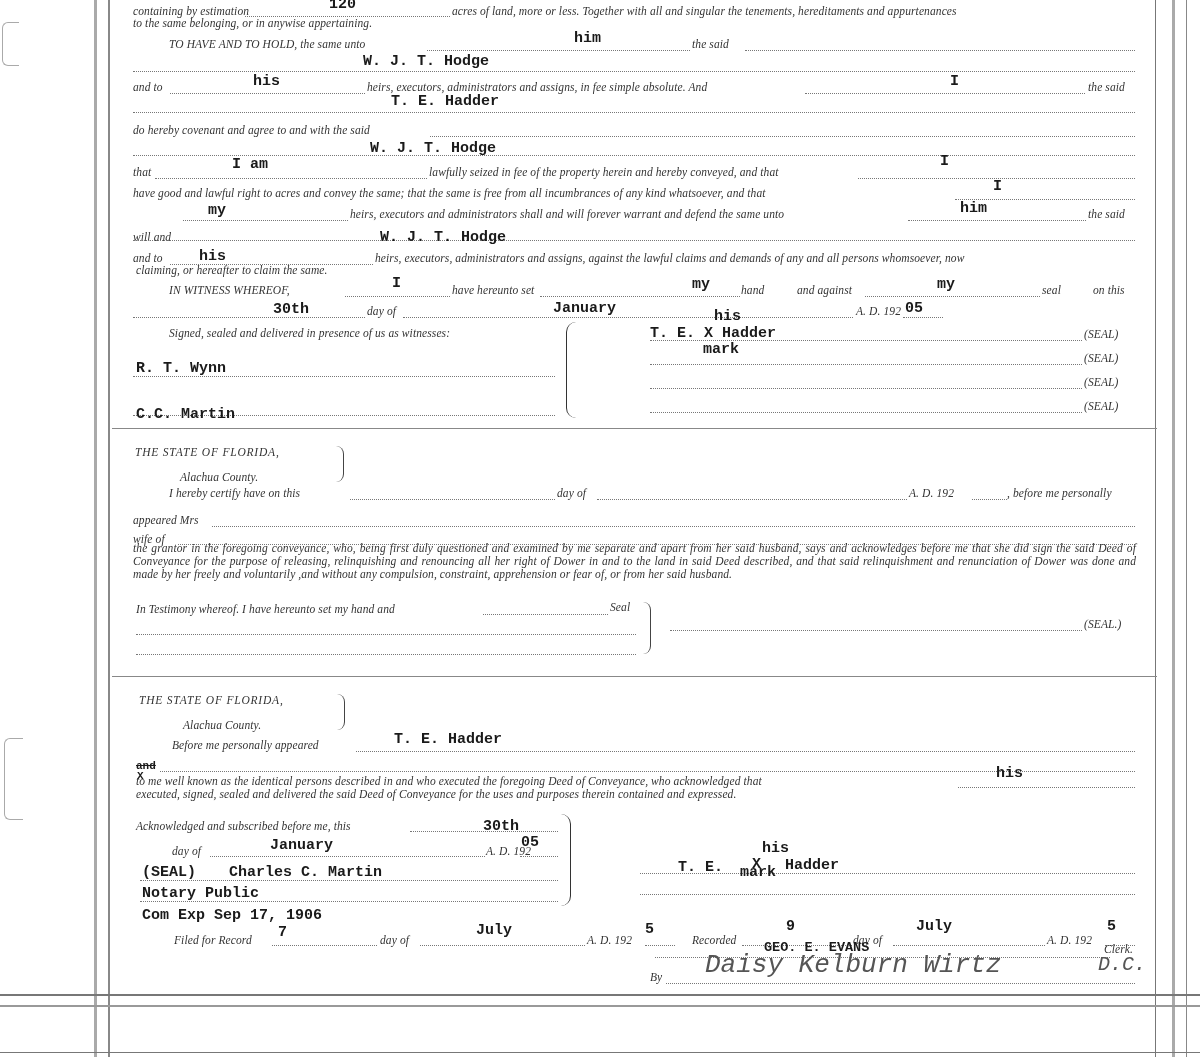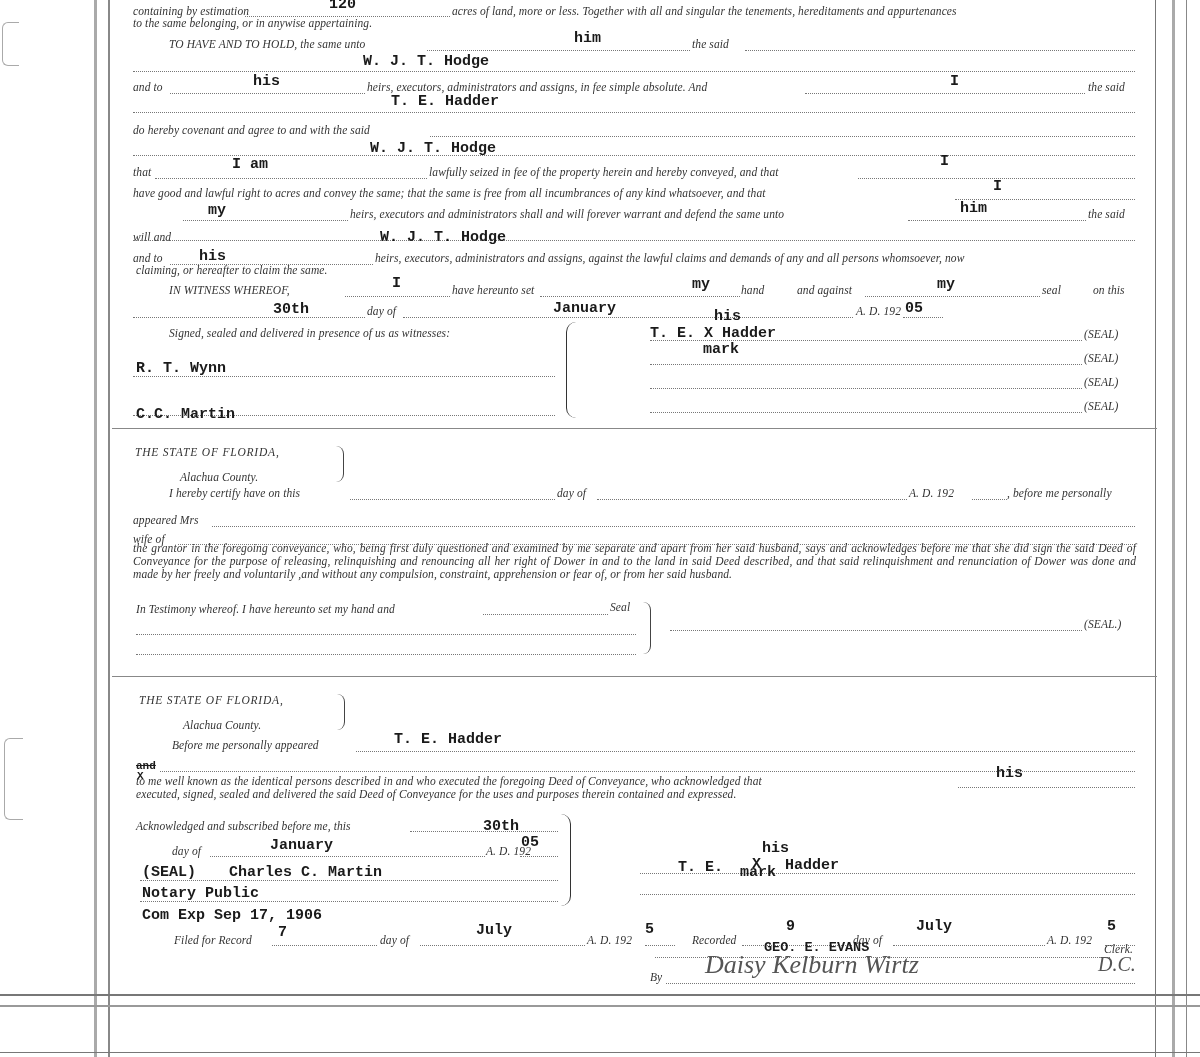--- a/index.html
+++ b/index.html
@@ -5,21 +5,21 @@
   html, body { margin:0; padding:0; }
   body { width:1200px; height:1057px; background:#fff; position:relative; overflow:hidden;
          font-family:"Liberation Serif","DejaVu Serif",serif; color:#222; }
   .abs { position:absolute; white-space:nowrap; }
   .pr { font-size:11.5px; color:#333; letter-spacing:0.1px;font-style:italic; }
   .tw { font-family:"Liberation Mono","DejaVu Sans Mono",monospace; font-weight:bold; color:#1a1a1a; font-size:15px; }
   .dot { position:absolute; height:0; border-bottom:1px dotted #777; }
   .hline { position:absolute; height:0; border-bottom:1px solid #999; }
   .vline { position:absolute; width:0; }
   .brace { position:absolute; font-family:"DejaVu Serif",serif; color:#444; }
-  .hand { font-family:Liberation Serif, serif; font-style:italic; color:#555; font-size:26px; }
+  .hand { font-family:Liberation Mono, monospace; font-style:italic; color:#555; font-size:26px; }
   .binder { position:absolute; border:1px solid #aaa; border-right:none; border-radius:6px 0 0 6px; }
 </style>
 </head>
 <body>
 
 <div class="vline" style="left:94px;top:0;height:1057px;border-left:3px solid #aaa;"></div>
 <div class="vline" style="left:108px;top:0;height:1057px;border-left:2px solid #888;"></div>
 <div class="vline" style="left:1155px;top:0;height:1057px;border-left:1px solid #777;"></div>
 <div class="vline" style="left:1172px;top:0;height:1057px;border-left:3px solid #aaa;"></div>
 <div class="vline" style="left:1186px;top:0;height:1057px;border-left:1px solid #888;"></div>

